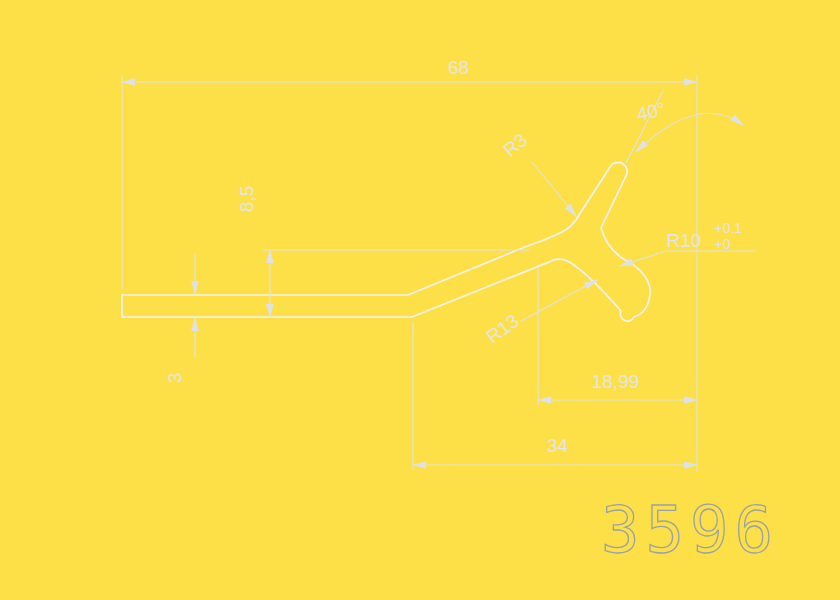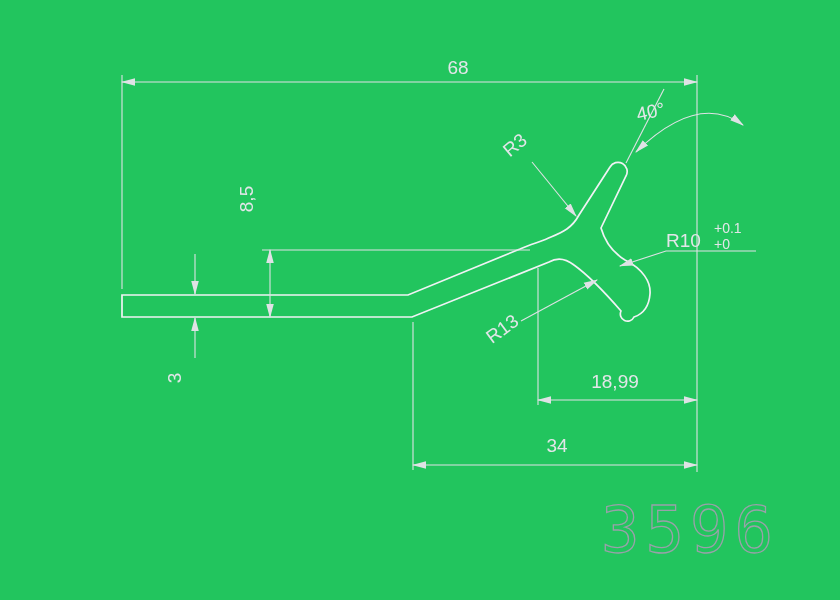--- a/index.html
+++ b/index.html
@@ -5,21 +5,21 @@
   html, body {
     margin: 0;
     padding: 0;
     background: #14171b;
     font-family: "Liberation Sans", sans-serif;
   }
   #stage {
     position: relative;
     width: 840px;
     height: 600px;
-    background: #22c55e;
+    background: #fde047;
     overflow: hidden;
   }
   svg { display: block; }
   .thin  { stroke: #dfe2e5; stroke-width: 1.1; fill: none; }
   .thick { stroke: #f0f2f4; stroke-width: 1.7; fill: none; }
   .dimtext {
     fill: #e3e6e9;
     font-family: "Liberation Sans", sans-serif;
     font-size: 19px;
   }

